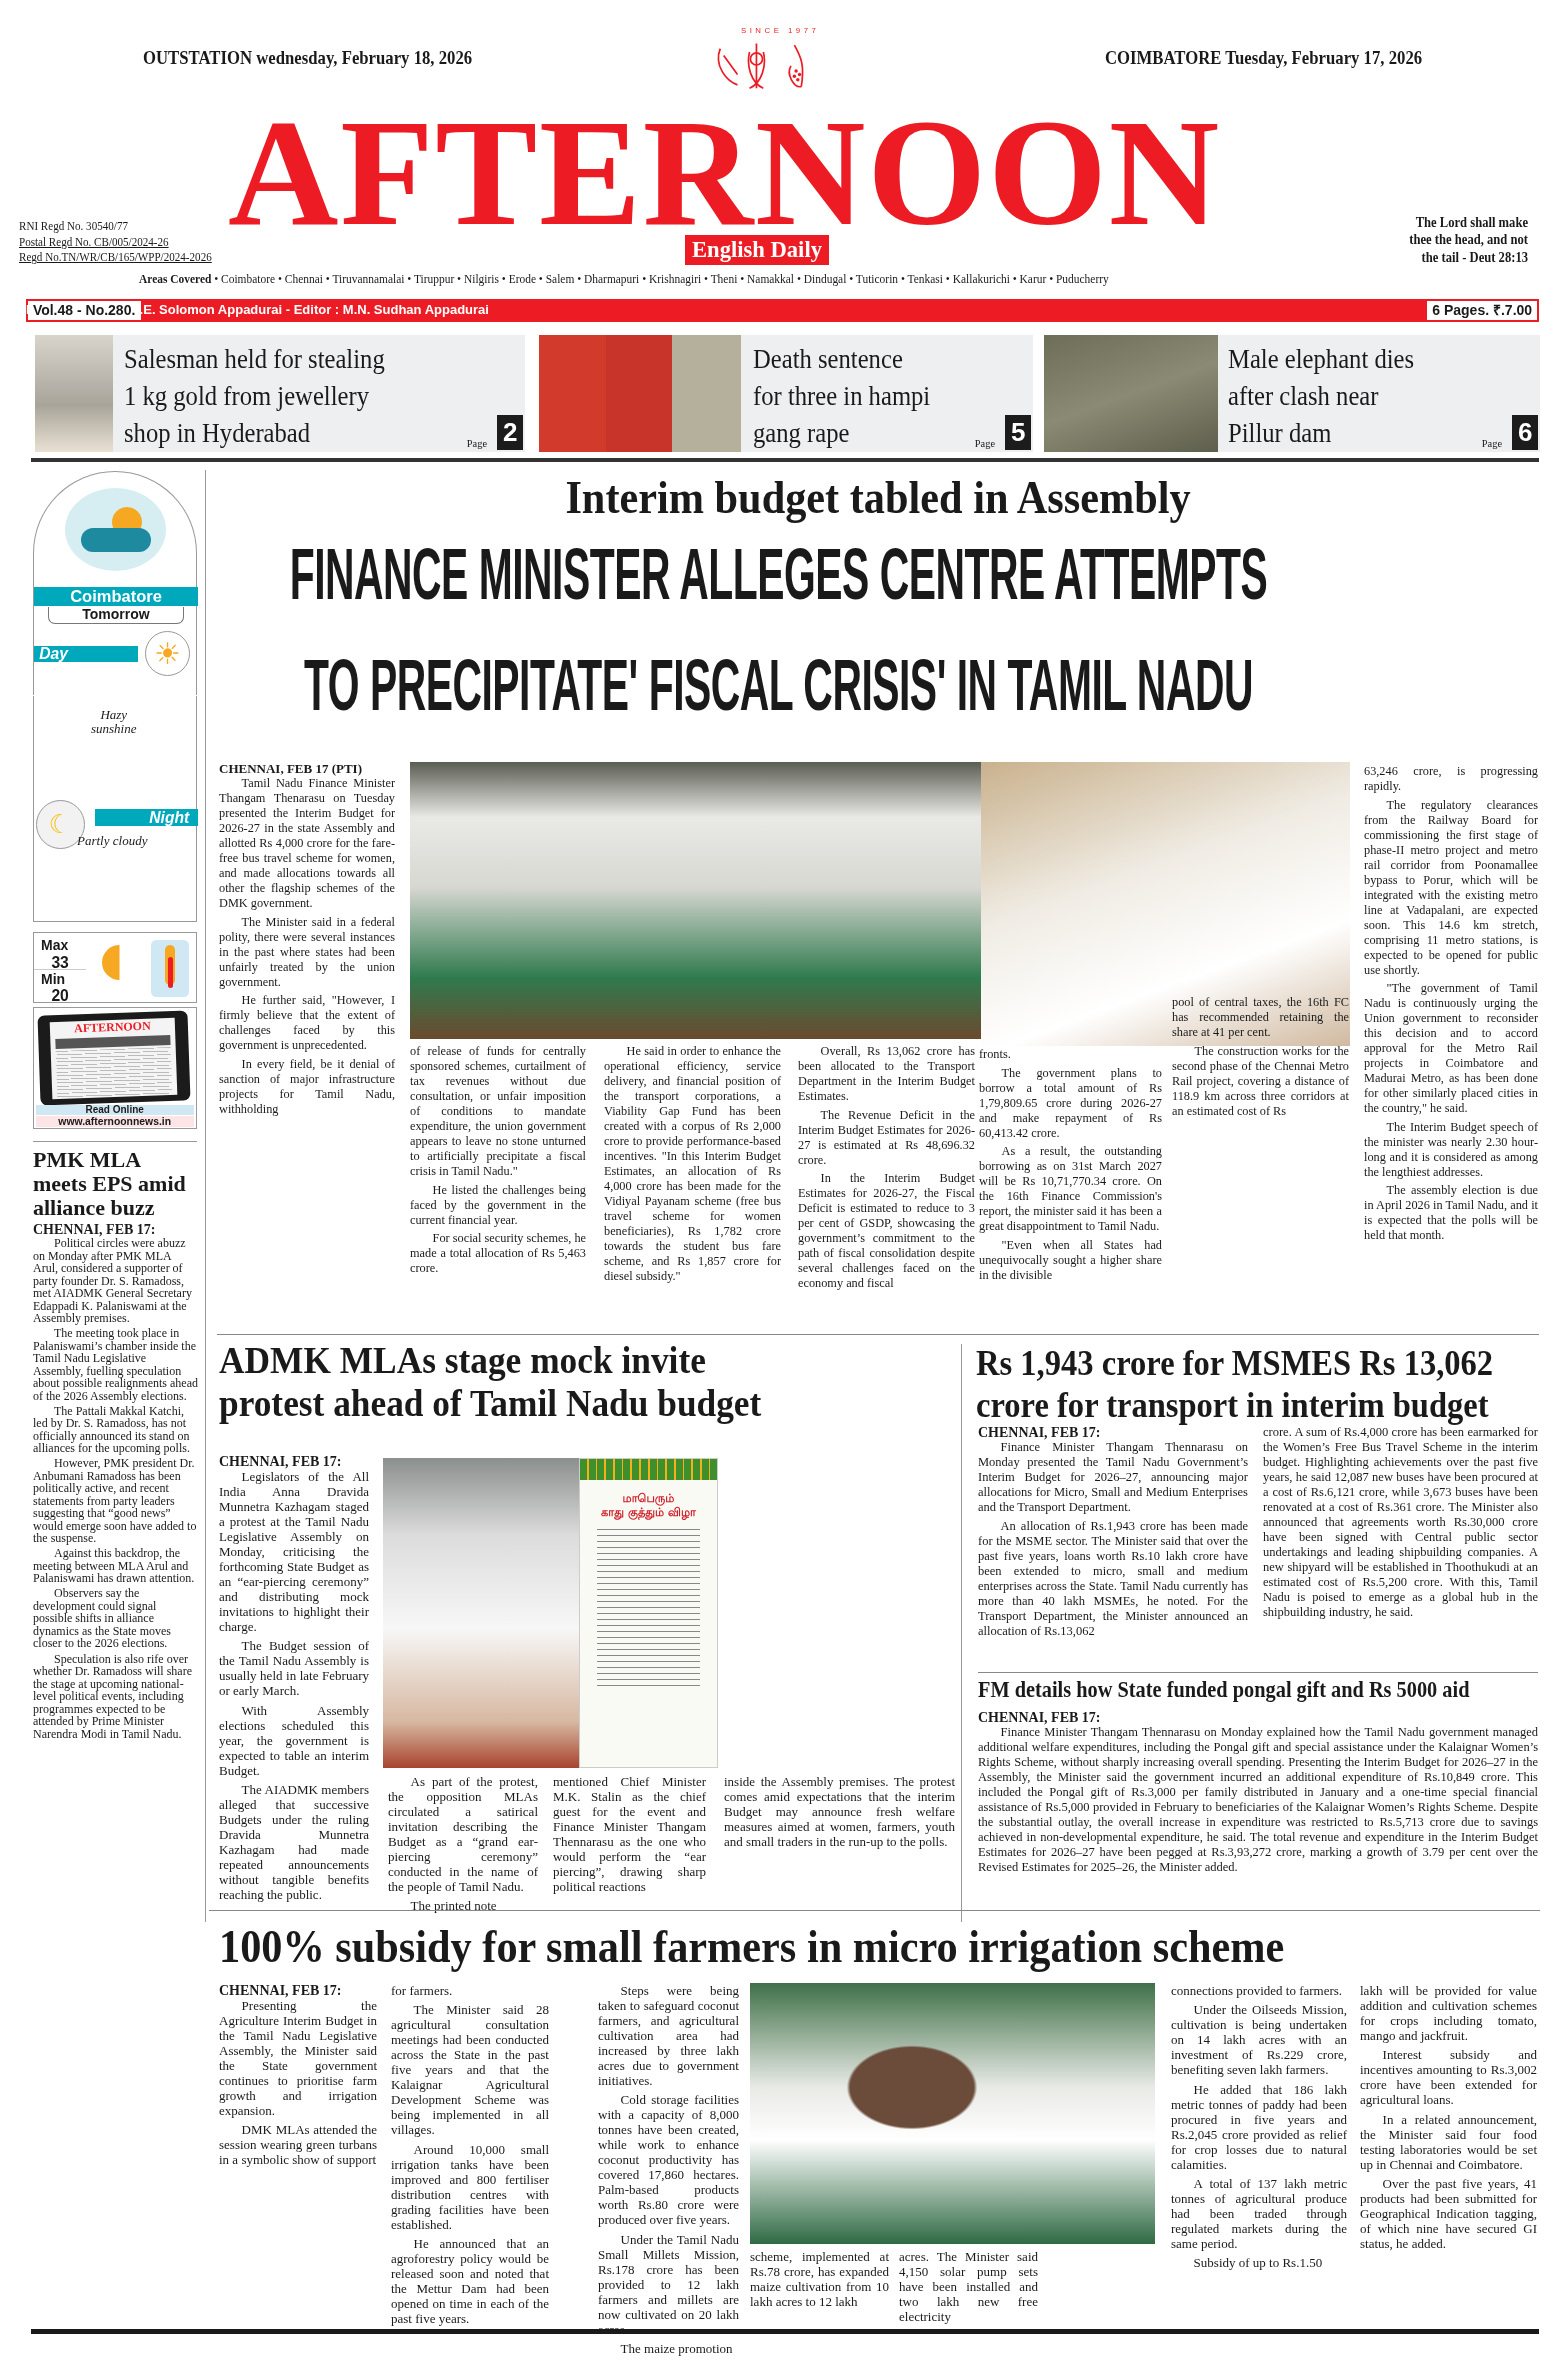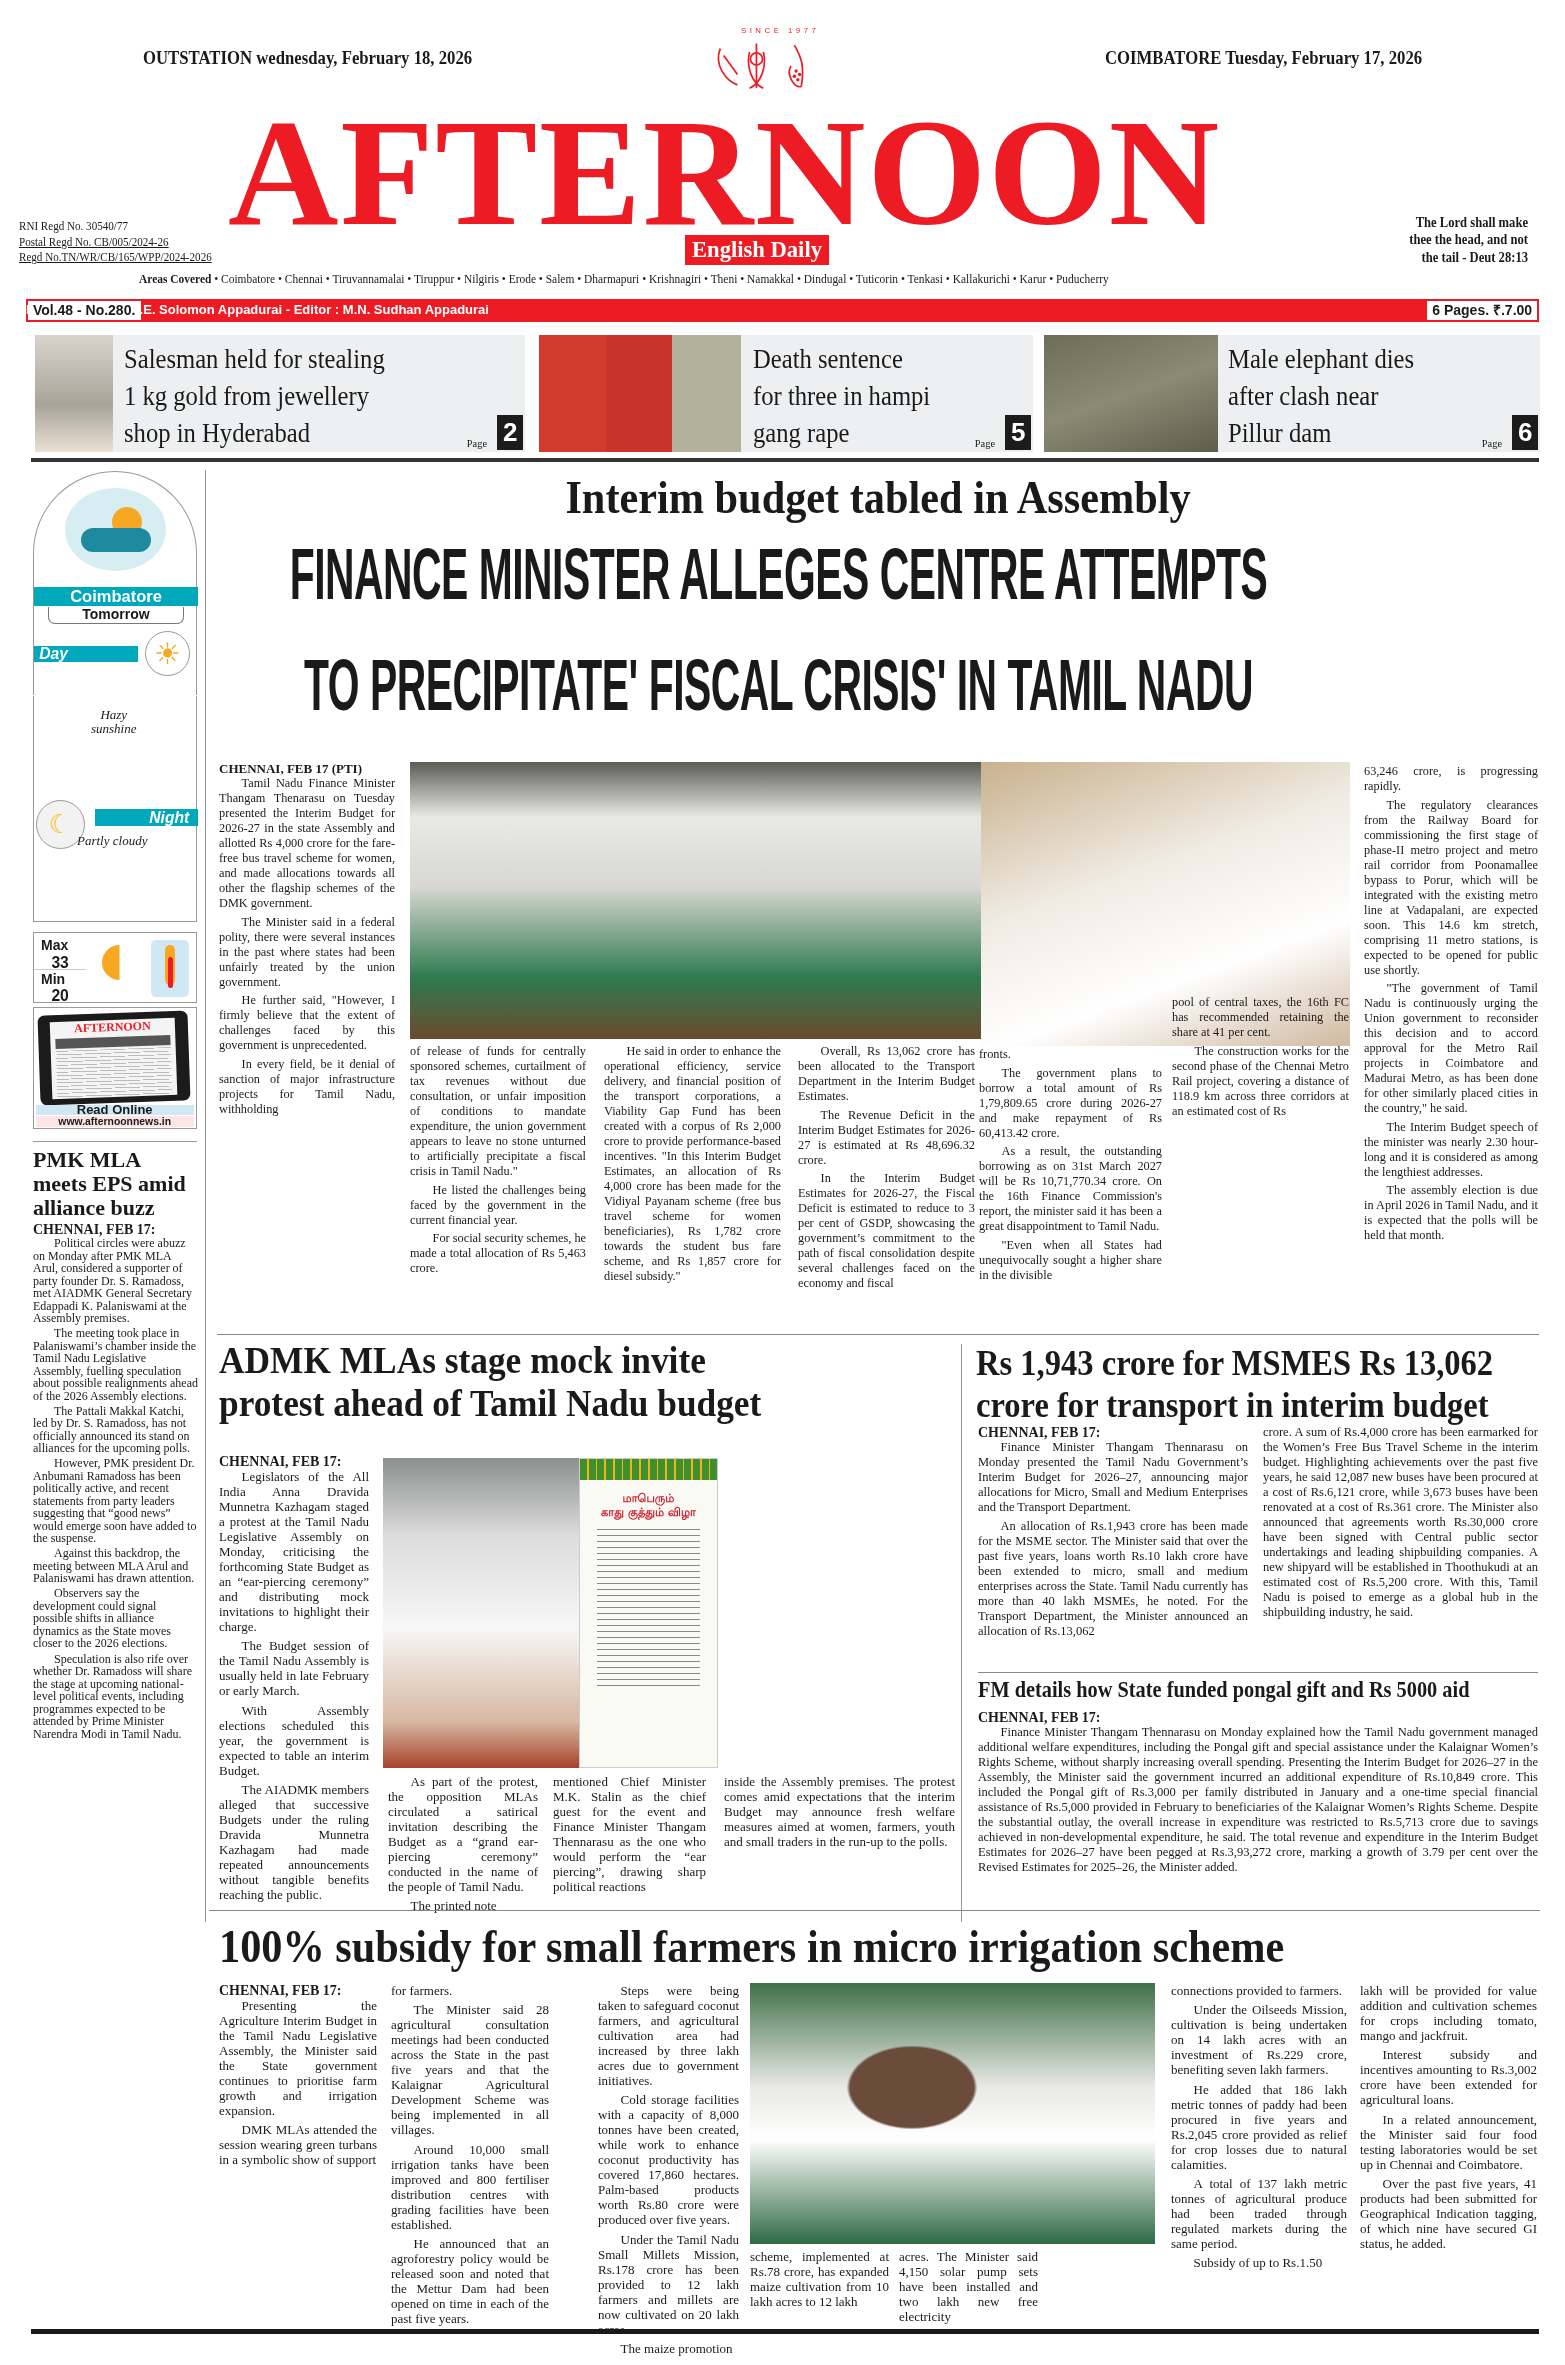--- a/index.html
+++ b/index.html
@@ -146,21 +146,21 @@
   </div>
 </div>
 <div class="wx" style="top:1007px;height:122px;border:0.9px solid #999">
   <div class="abs" style="left:5.2px;top:5.2px;width:150px;height:90px;background:#1b1b1b;border-radius:7px;transform:rotate(-2deg)">
     <div class="abs" style="left:12px;top:7px;width:125px;height:77px;background:#f4f4f4">
       <div style="font-family:'Liberation Serif',serif;font-weight:bold;color:#ed1c24;font-size:12px;text-align:center">AFTERNOON</div>
       <div style="margin:1.7px 5.2px;height:10.4px;background:#555"></div>
       <div style="margin:1.7px 5.2px;height:47px;background:repeating-linear-gradient(180deg,#bbb 0 0.9px,#f4f4f4 0.9px 3.5px)"></div>
     </div>
   </div>
-  <div class="abs" style="left:1.7px;top:97px;width:158px;height:10.4px;background:#cfe8f3;font-size:13px;font-weight:bold;text-align:center;line-height:10.4px">Read Online</div>
+  <div class="abs" style="left:1.7px;top:97px;width:158px;height:10.4px;background:#cfe8f3;font-size:10px;font-weight:bold;text-align:center;line-height:10.4px">Read Online</div>
   <div class="abs" style="left:1.7px;top:108px;width:158px;height:11.3px;background:#fde4e6;font-size:10.4px;font-weight:bold;text-align:center;line-height:11.3px">www.afternoonnews.in</div>
 </div>
 <div class="rule" style="left:33px;top:1141px;width:164px;height:0.9px;background:#999"></div>
 
 <div class="abs" style="left:33px;top:1148px;width:165px;font-weight:bold;font-size:22px;line-height:24px">
   <div>PMK MLA</div>
     <div>meets EPS amid</div>
     <div>alliance buzz</div>
 </div>
 <div class="side" style="top:1223px">

